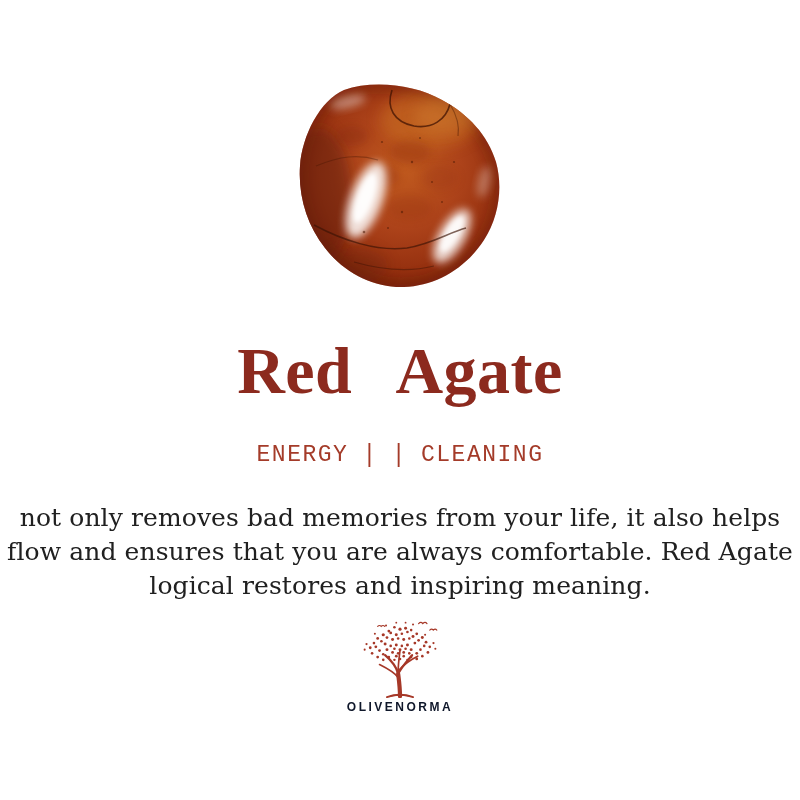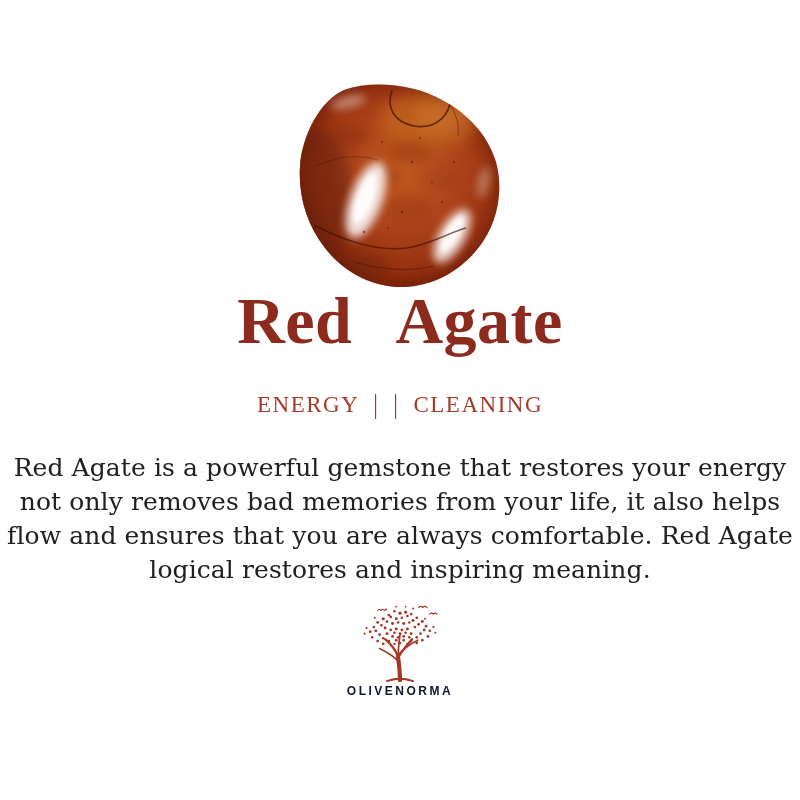--- a/index.html
+++ b/index.html
@@ -13,32 +13,33 @@
     width: 800px; height: 800px;
     display: flex; flex-direction: column; align-items: center;
     background: #ffffff;
   }
   .stone-wrap {
     margin-top: 80px;
     width: 216px; height: 208px;
     flex: 0 0 auto;
   }
   .page-title {
+    margin-top: 50px;
     font-family: "Liberation Serif", serif;
     font-weight: 700;
     font-size: 66px;
     line-height: 66px;
     color: #8C2A1E;
     word-spacing: 0.45em;
     letter-spacing: 0.5px;
     text-align: center;
   }
   .tagline {
     margin-top: 38px;
-    font-family: Liberation Serif, serif;
+    font-family: Liberation Mono, monospace;
     font-size: 23px;
     line-height: 26px;
     font-weight: 500;
     color: #A43B29;
     letter-spacing: 1.5px;
     text-align: center;
     display: flex; align-items: center; gap: 14px;
   }
   .tagline .sep { font-weight: 300; transform: scaleY(1.15); color: #A43B29; }
   .description {
@@ -140,21 +141,20 @@
   <h1 class="page-title">Red Agate</h1>
 
   <div class="tagline">
     <span>ENERGY</span>
     <span class="sep">|</span>
     <span class="sep">|</span>
     <span>CLEANING</span>
   </div>
 
   <div class="description">
-    <div>Red Agate is a powerful gemstone that restores your energy</div>
     <div>not only removes bad memories from your life, it also helps</div>
     <div>flow and ensures that you are always comfortable. Red Agate</div>
     <div>logical restores and inspiring meaning.</div>
   </div>
 
   <div class="brand">
     <svg width="100" height="80" viewBox="0 0 100 86" xmlns="http://www.w3.org/2000/svg">
       <g stroke="#A63828" fill="none" stroke-linecap="round">
 
         <path d="M50 84 C50 75 49 68 48 60" stroke-width="4.5"></path>

